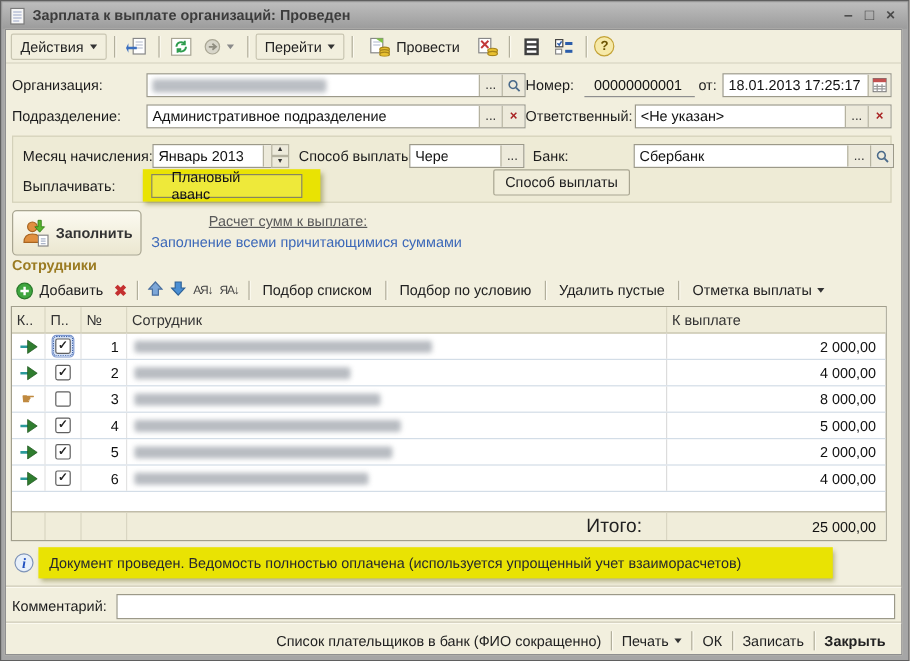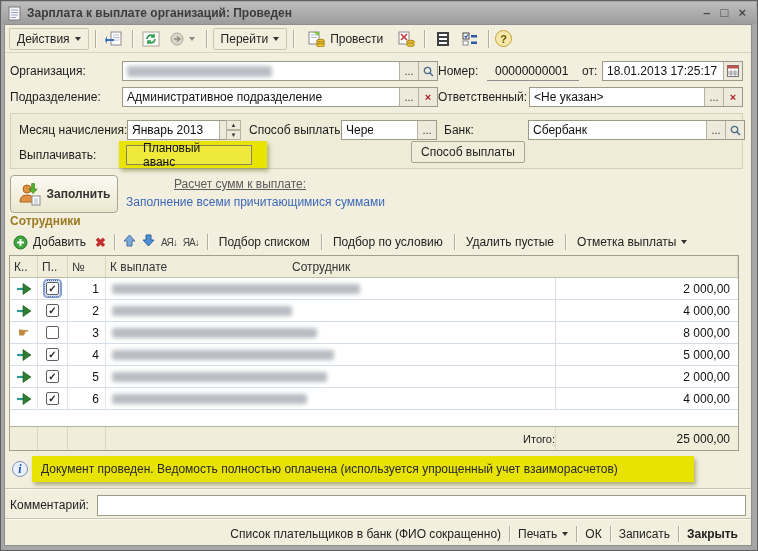--- a/index.html
+++ b/index.html
@@ -82,21 +82,21 @@
   .cell.c4{padding-left:6px;border-right:1px solid #dcdcdc;}
   .cell.c5{justify-content:flex-end;padding-right:8px;font-size:12px;color:#111;}
   .nameblur{height:10px;border-radius:2px;background:#a6abb2;filter:blur(2px);opacity:.8;}
   .cb{width:13px;height:13px;border:1px solid #5f5f5f;border-radius:2px;background:#fff;display:flex;
     align-items:center;justify-content:center;font-size:10px;font-weight:bold;color:#222;line-height:1;}
   .cbwrap{display:inline-flex;padding:1px;}
   .cbwrap.focus{padding:1px;border:1px dotted #3a5fa8;background:#d6e2f6;border-radius:3px;outline:1px solid #7b97cf;}
   .hand{font-size:13px;color:#c08a40;}
   .tfoot{position:absolute;left:0;right:0;bottom:0;height:24px;background:#f0edda;border-top:1px solid #b3b09c;display:flex;}
   .tfoot .fcell{display:flex;align-items:center;border-right:1px solid #d9d6c2;}
-  .tfoot .flabel{justify-content:flex-end;padding-right:0;font-size:11px;color:#222;}
+  .tfoot .flabel{justify-content:flex-end;padding-right:20px;font-size:16px;color:#222;}
   .tfoot .fval{justify-content:flex-end;padding-right:8px;font-size:12px;color:#111;border-right:none;}
 
   
   .info-icon{position:absolute;left:7px;top:436px;width:16px;height:16px;border-radius:50%;background:#e8f0fa;
     border:1px solid #7f94b8;display:flex;align-items:center;justify-content:center;
     font-family:"Liberation Serif",serif;font-style:italic;font-weight:bold;font-size:12px;color:#2050c0;}
   .hl-info{position:absolute;left:27px;top:431px;width:662px;height:26px;display:flex;align-items:center;padding:12px 9px;
     font-size:12px;color:#26282e;white-space:nowrap;overflow:hidden;}
 
   .groove{position:absolute;left:0;right:0;height:2px;border-top:1px solid #c6c3ae;border-bottom:1px solid #fcfaf0;}
@@ -342,22 +342,22 @@
         <span>Отметка выплаты</span>
           <span class="dd"></span>
       </span>
     </div>
 
     <div class="table">
       <div class="thead">
         <span class="hcell c1">К..</span>
         <span class="hcell c2">П..</span>
         <span class="hcell c3">№</span>
+        <span class="hcell c4">Сотрудник</span>
         <span class="hcell c5" style="border-right:none;">К выплате</span>
-        <span class="hcell c4">Сотрудник</span>
       </div>
       <div>
           <div class="trow">
             <div class="cell c1">
               <svg width="16" height="12" viewBox="0 0 16 12">
                 <line x1="1" y1="6" x2="8" y2="6" stroke="#2a9a9a" stroke-width="2.2"></line>
                 <path d="M7 0.5 L15 6 L7 11.5 Z" fill="#2f7d2f" stroke="#1d551d" stroke-width="0.6"></path>
               </svg>
             </div>
             <div class="cell c2">

